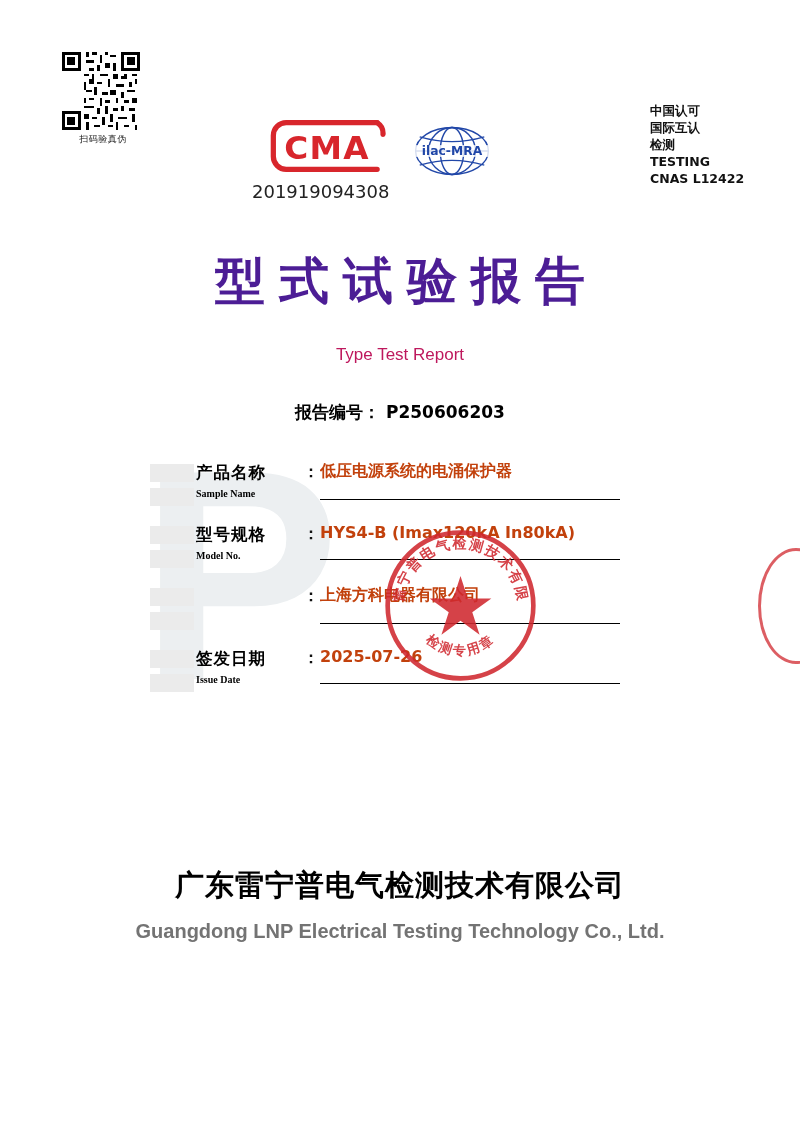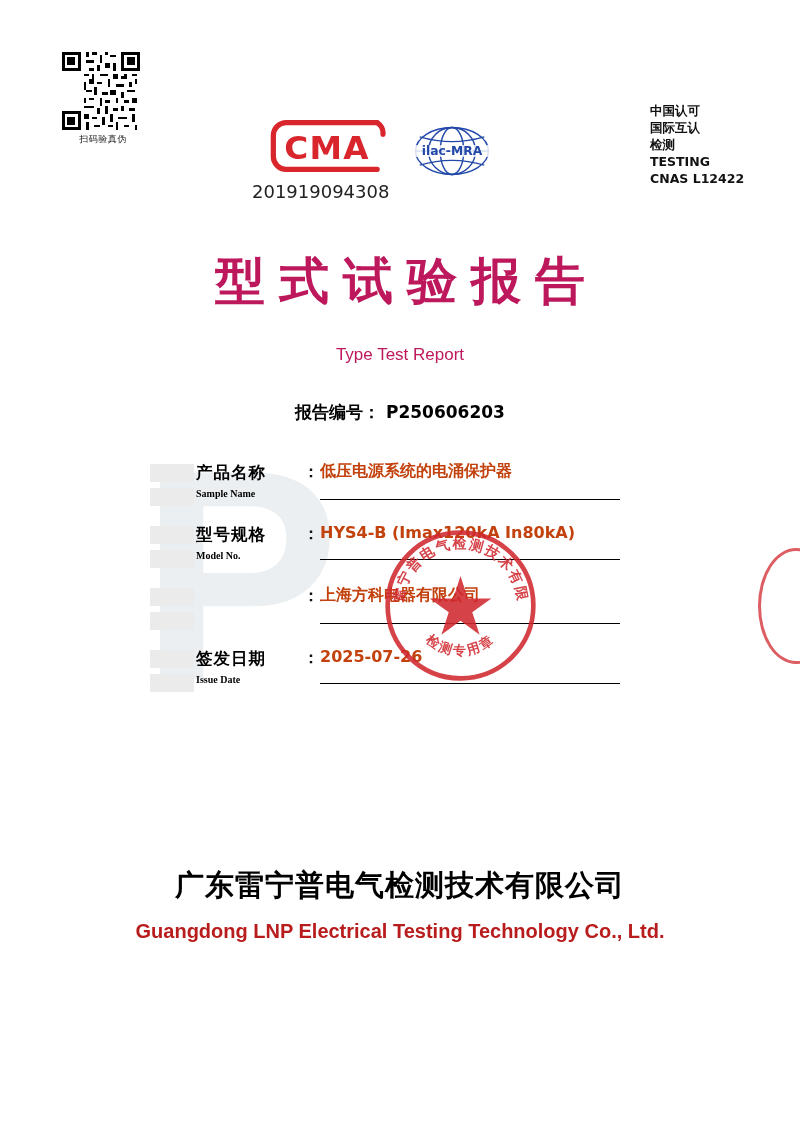--- a/index.html
+++ b/index.html
@@ -110,21 +110,21 @@
   .title-cn {
     position: absolute;
     top: 248px;
     left: 0; right: 0;
     text-align: center;
     font-size: 50px;
     font-weight: bold;
     letter-spacing: 14px;
     text-indent: 14px;
     font-family: "DejaVu Sans", sans-serif;
-    color: #be185d;
+    color: #4c1d95;
   }
   .title-en {
     position: absolute;
     top: 345px;
     left: 0; right: 0;
     text-align: center;
     font-size: 17px;
     font-weight: normal;
     color: #be185d;
     font-family: "Liberation Sans", sans-serif;
@@ -247,21 +247,21 @@
     color: #000;
     font-family: "DejaVu Sans", sans-serif;
   }
   .footer-en {
     position: absolute;
     top: 920px;
     left: 0; right: 0;
     text-align: center;
     font-size: 20px;
     font-weight: bold;
-    color: #b91c1c;
+    color: #737373;
     font-family: "Liberation Sans", sans-serif;
   }
 
   
   .edge-seal {
     position: absolute;
     right: -34px;
     top: 548px;
     width: 70px;
     height: 110px;

